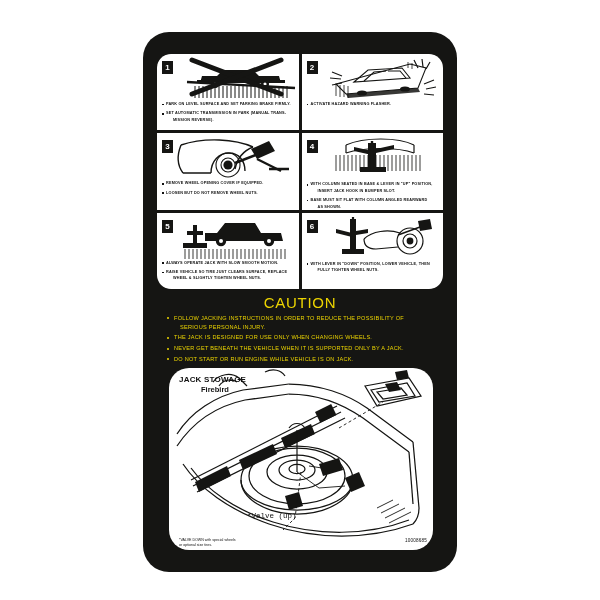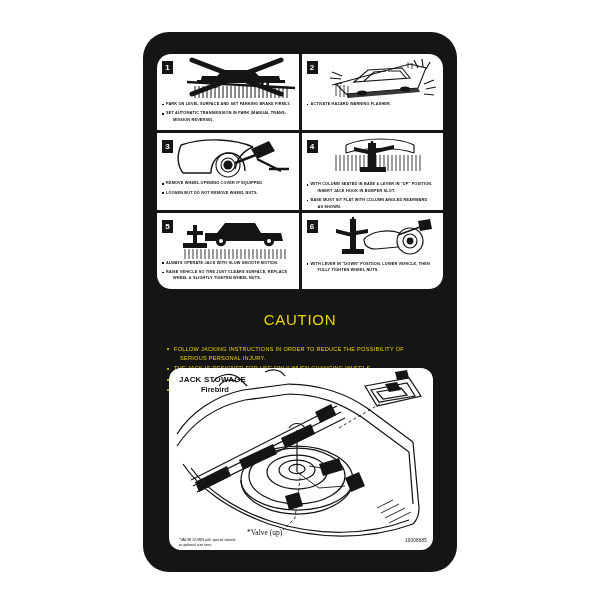--- a/index.html
+++ b/index.html
@@ -46,49 +46,49 @@
     content:"";position:absolute;left:0;top:2.6px;width:1.6px;height:1.6px;
     background:#111;
   }
   .p4 .bullets,.p6 .bullets{padding-top:1px;}
   .ind{display:block;padding-left:7px;}
   
   #caution{
     position:absolute;left:14px;top:261px;width:286px;height:92px;color:#ecd400;
   }
   #caution h2{
-    margin:17px;text-align:center;font-size:15px;font-weight:normal;letter-spacing:.7px;
+    margin:0;text-align:center;font-size:15px;font-weight:normal;letter-spacing:.7px;
     color:#ecd400;font-family:"Liberation Sans",sans-serif;padding-top:1px;
   }
   #caution ul{margin:3px 0 0 0;padding:0 6px 0 10px;list-style:none;}
   #caution li{
     font-size:5.6px;line-height:8.6px;letter-spacing:.25px;position:relative;
     padding-left:7px;margin-bottom:2.2px;font-family:"Liberation Sans",sans-serif;
   }
   #caution li:before{
     content:"";position:absolute;left:0;top:3.4px;width:2px;height:2px;
     border-radius:50%;background:#ecd400;
   }
   #caution li .ind2{display:block;padding-left:6px;}
   
   #stow{
     position:absolute;left:26px;top:336px;width:264px;height:182px;
-    background:#fff;border-radius:12px;overflow:hidden;
+    background:#fff;border-radius:20px;overflow:hidden;
   }
   #stow-title{
     position:absolute;left:10px;top:7px;font-size:8px;font-weight:bold;
     color:#111;letter-spacing:.2px;font-family:"Liberation Sans",sans-serif;
   }
   #stow-sub{
     position:absolute;left:24px;top:17px;font-size:7.5px;font-weight:bold;
     color:#111;font-family:"Liberation Sans",sans-serif;margin-left:8px;
   }
   #valve-label{
-    position:absolute;left:78px;top:160px;font-size:7.5px;color:#111;
-    font-family:Liberation Serif, serif;
+    position:absolute;left:78px;top:144px;font-size:7.5px;color:#111;
+    font-family:Liberation Mono, monospace;
   }
   #footnote{
     position:absolute;left:6px;top:170px;font-size:3.6px;line-height:5px;
     color:#111;font-family:"Liberation Sans",sans-serif;
   }
   #footnote span{display:block;padding-left:4px;}
   #partno{
     position:absolute;right:6px;top:170px;font-size:4.6px;color:#111;
     font-family:"Liberation Sans",sans-serif;letter-spacing:.2px;
   }

